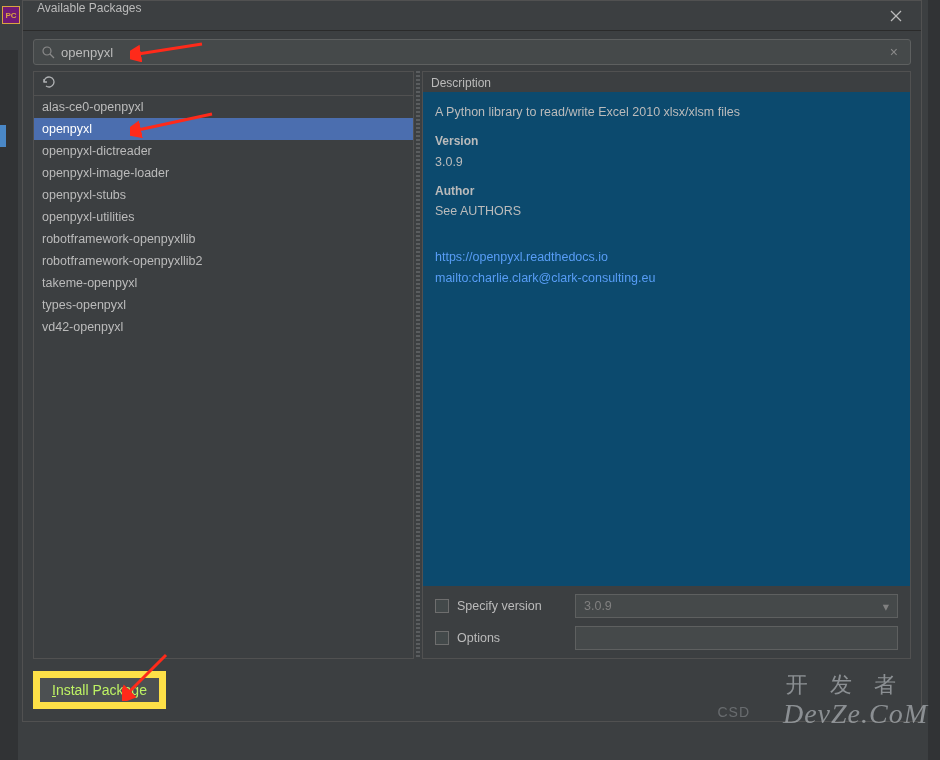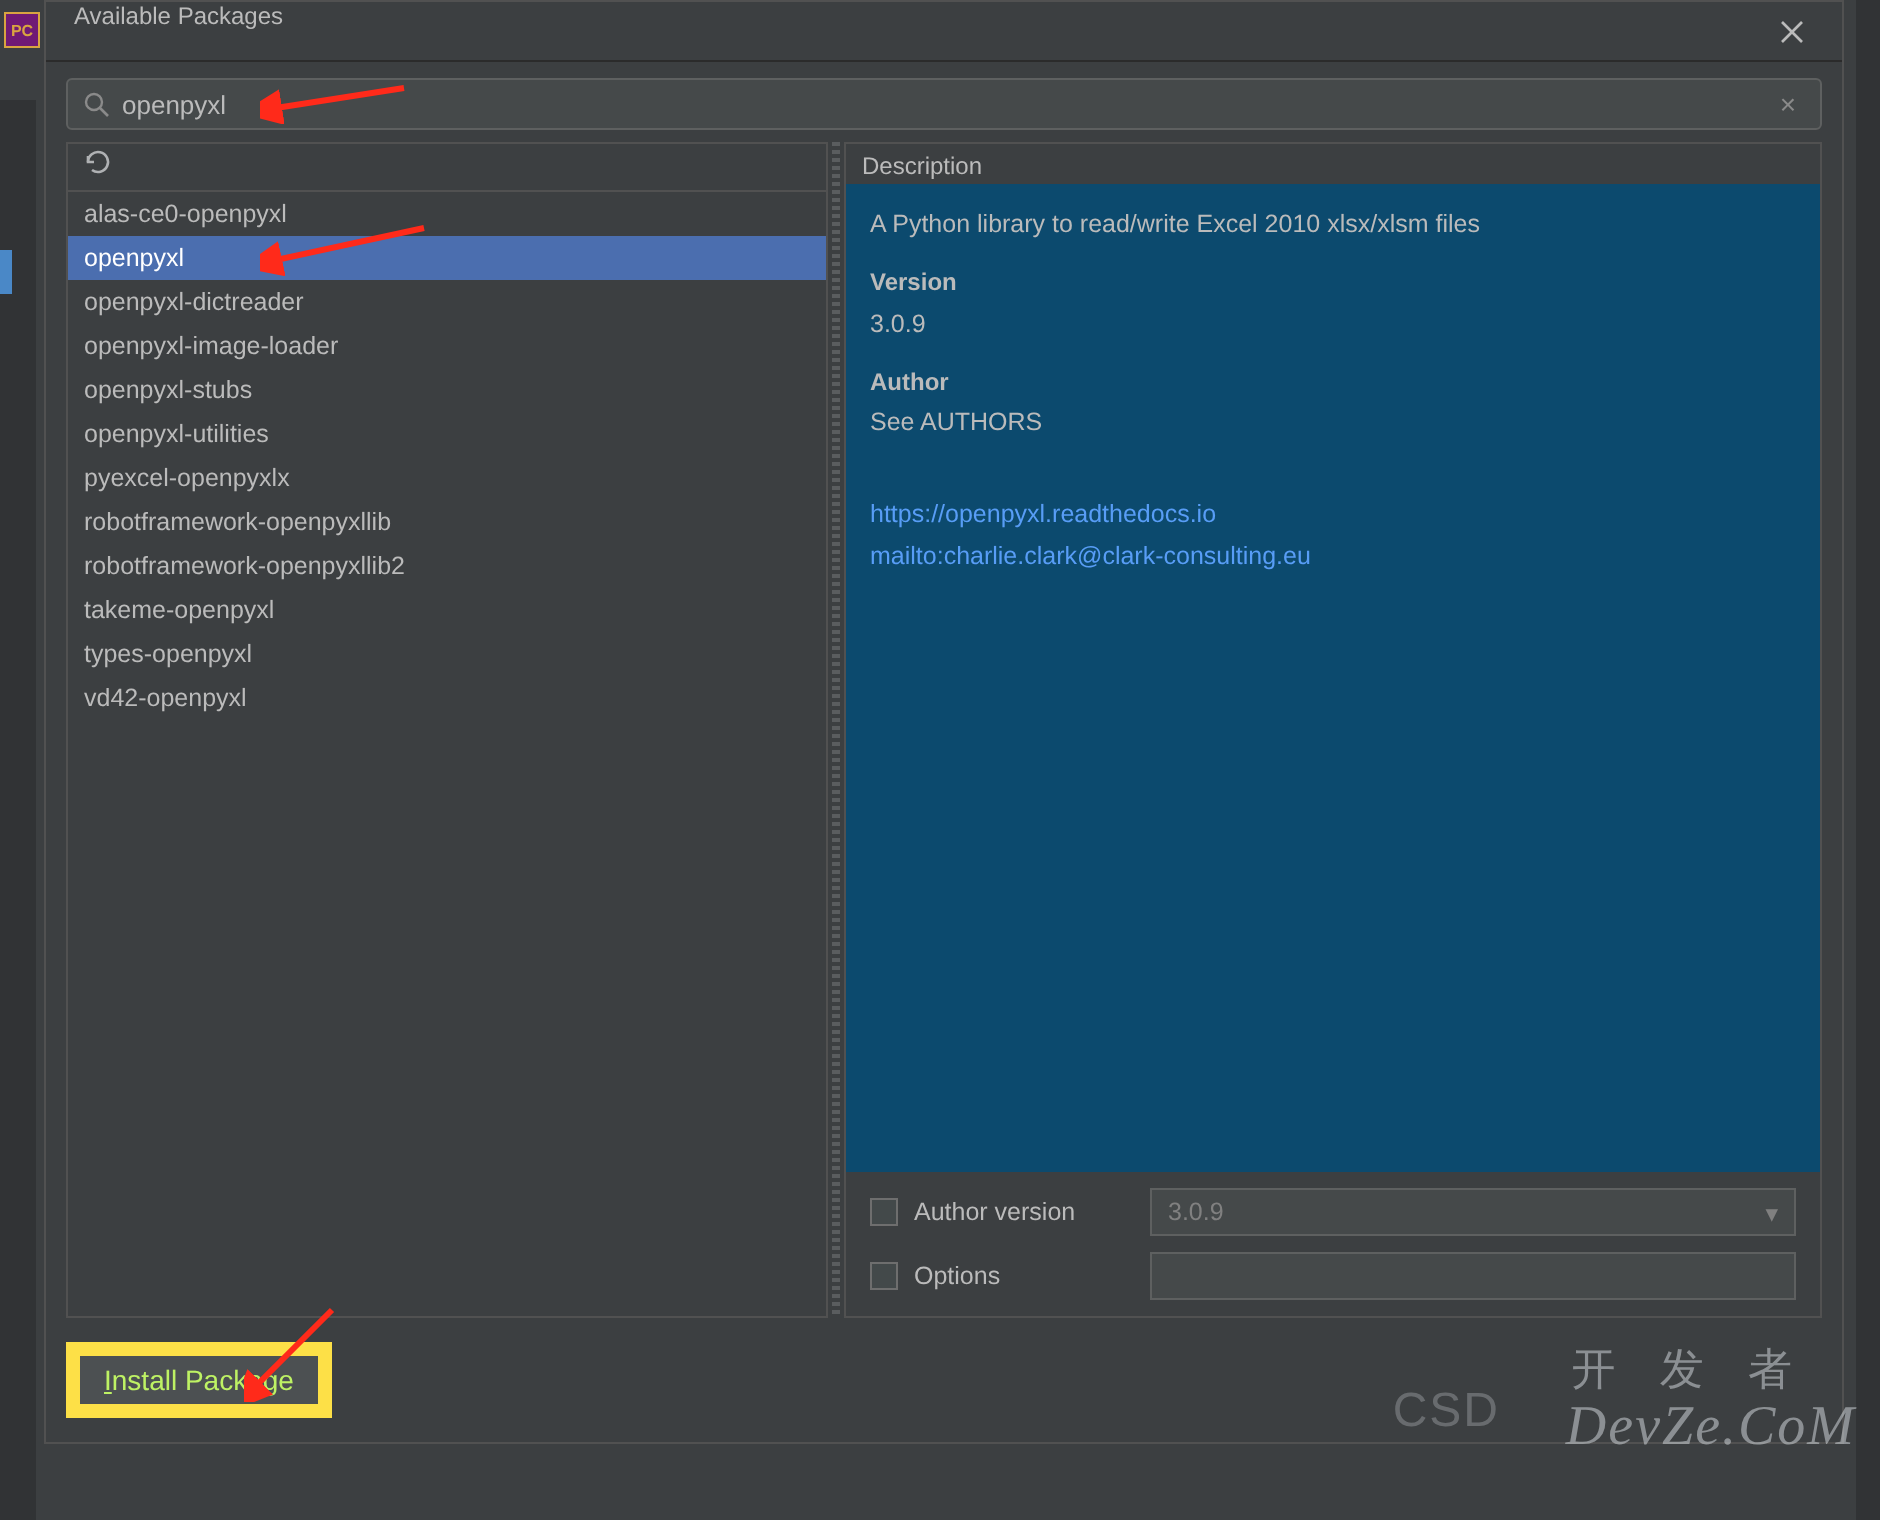--- a/index.html
+++ b/index.html
@@ -296,21 +296,21 @@
       letter-spacing: 1px;
       opacity: 0.55;
       font-style: italic;
       font-family: Georgia, serif;
     }
     .watermark-csd {
       position: absolute;
       bottom: 40px;
       right: 190px;
       color: #9ea2a6;
-      font-size: 24px;
+      font-size: 14px;
       opacity: 0.45;
       letter-spacing: 1px;
     }
     .watermark-cn {
       position: absolute;
       bottom: 60px;
       right: 36px;
       color: #cdd2d6;
       font-size: 22px;
       opacity: 0.55;
@@ -362,21 +362,20 @@
           </svg>
         </span>
       </div>
       <div class="package-list" id="package-list">
           <div class="package-item">alas-ce0-openpyxl</div>
           <div class="package-item selected">openpyxl</div>
           <div class="package-item">openpyxl-dictreader</div>
           <div class="package-item">openpyxl-image-loader</div>
           <div class="package-item">openpyxl-stubs</div>
           <div class="package-item">openpyxl-utilities</div>
-          <div class="package-item">pyexcel-openpyxlx</div>
           <div class="package-item">robotframework-openpyxllib</div>
           <div class="package-item">robotframework-openpyxllib2</div>
           <div class="package-item">takeme-openpyxl</div>
           <div class="package-item">types-openpyxl</div>
           <div class="package-item">vd42-openpyxl</div>
         </div>
     </div>
 
     <div class="splitter">
       <div class="splitter-handle"></div>
@@ -390,21 +389,21 @@
         <div class="desc-value">3.0.9</div>
         <div class="desc-label">Author</div>
         <div class="desc-value">See AUTHORS</div>
         <div style="height:24px"></div>
         <span class="desc-link">https://openpyxl.readthedocs.io</span>
         <span class="desc-link">mailto:charlie.clark@clark-consulting.eu</span>
       </div>
       <div class="options-area">
         <div class="option-row">
           <div class="checkbox"></div>
-          <span class="option-label">Author version</span>
+          <span class="option-label">Specify version</span>
           <div class="version-select">
             <span>3.0.9</span>
             <span>▾</span>
           </div>
         </div>
         <div class="option-row">
           <div class="checkbox"></div>
           <span class="option-label">Options</span>
           <input class="options-input" value="" style="">
         </div>

